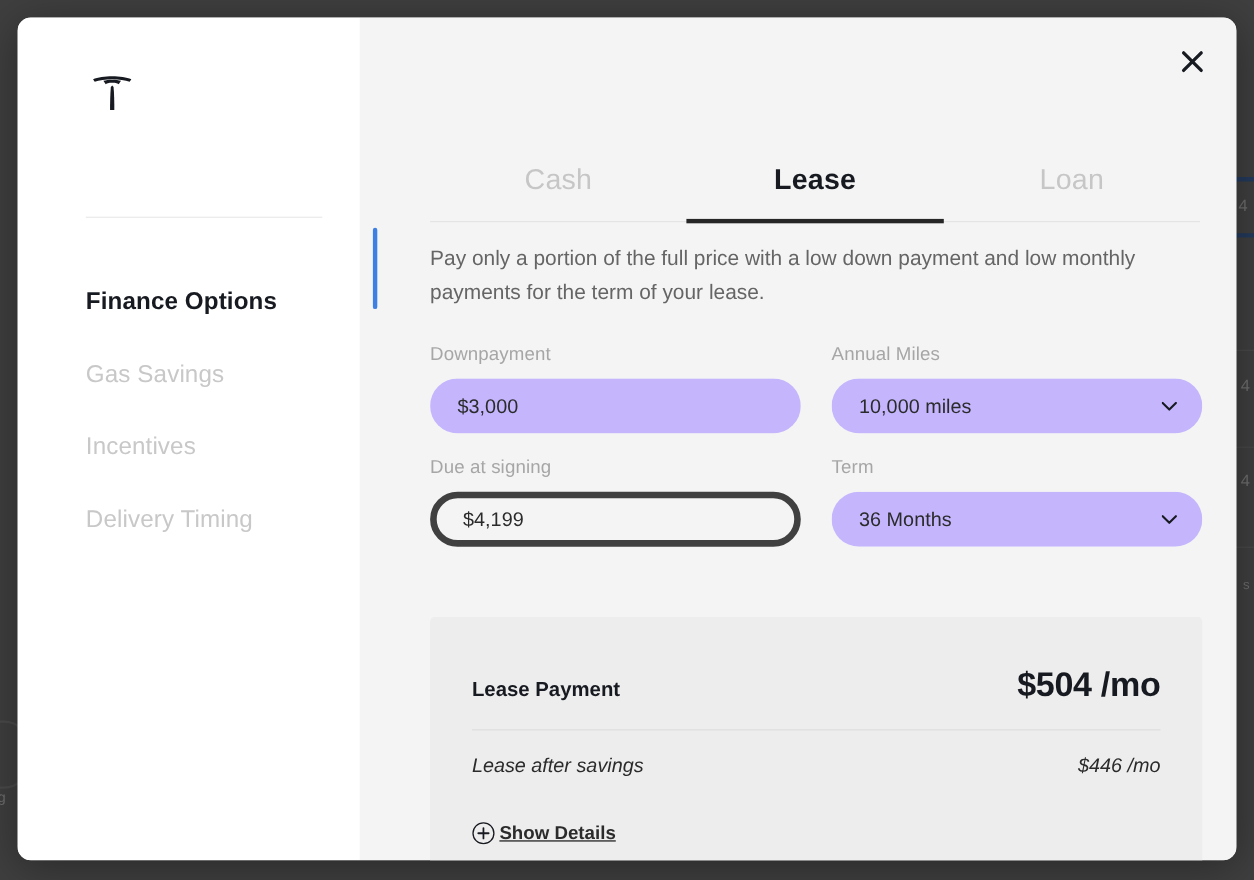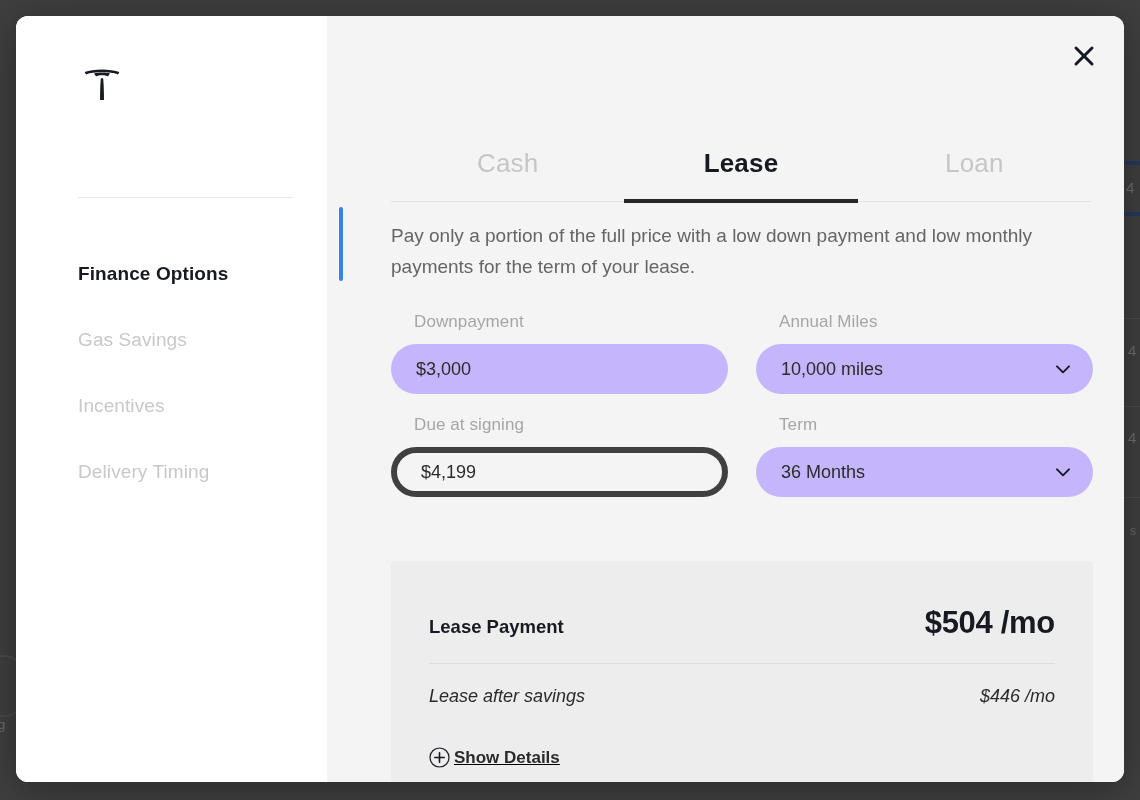--- a/index.html
+++ b/index.html
@@ -89,21 +89,21 @@
     position: absolute;
     top: 225px;
     left: 0;
     width: 311px;
   }
   .nav-item {
     padding: 0 0 0 62px;
     height: 66px;
     display: flex;
     align-items: center;
-    font-size: 19px;
+    font-size: 22px;
     letter-spacing: .1px;
     color: #c8c8c8;
     cursor: pointer;
     user-select: none;
   }
   .nav-item.active {
     color: #171a20;
     font-weight: 700;
   }
 
@@ -183,21 +183,20 @@
     display: flex;
     gap: 28px;
     margin-bottom: 21px;
   }
   .field { flex: 1; min-width: 0; }
   .field-label {
     font-size: 17px;
     color: #a6a6a6;
     margin-bottom: 12px;
     letter-spacing: .1px;
-    margin-left: 23px;
   }
   .field-control {
     height: 50px;
     border-radius: 25px;
     background: #c4b5fd;
     border: 1px solid transparent;
     display: flex;
     align-items: center;
     padding: 0 24px;
     font-size: 18px;

